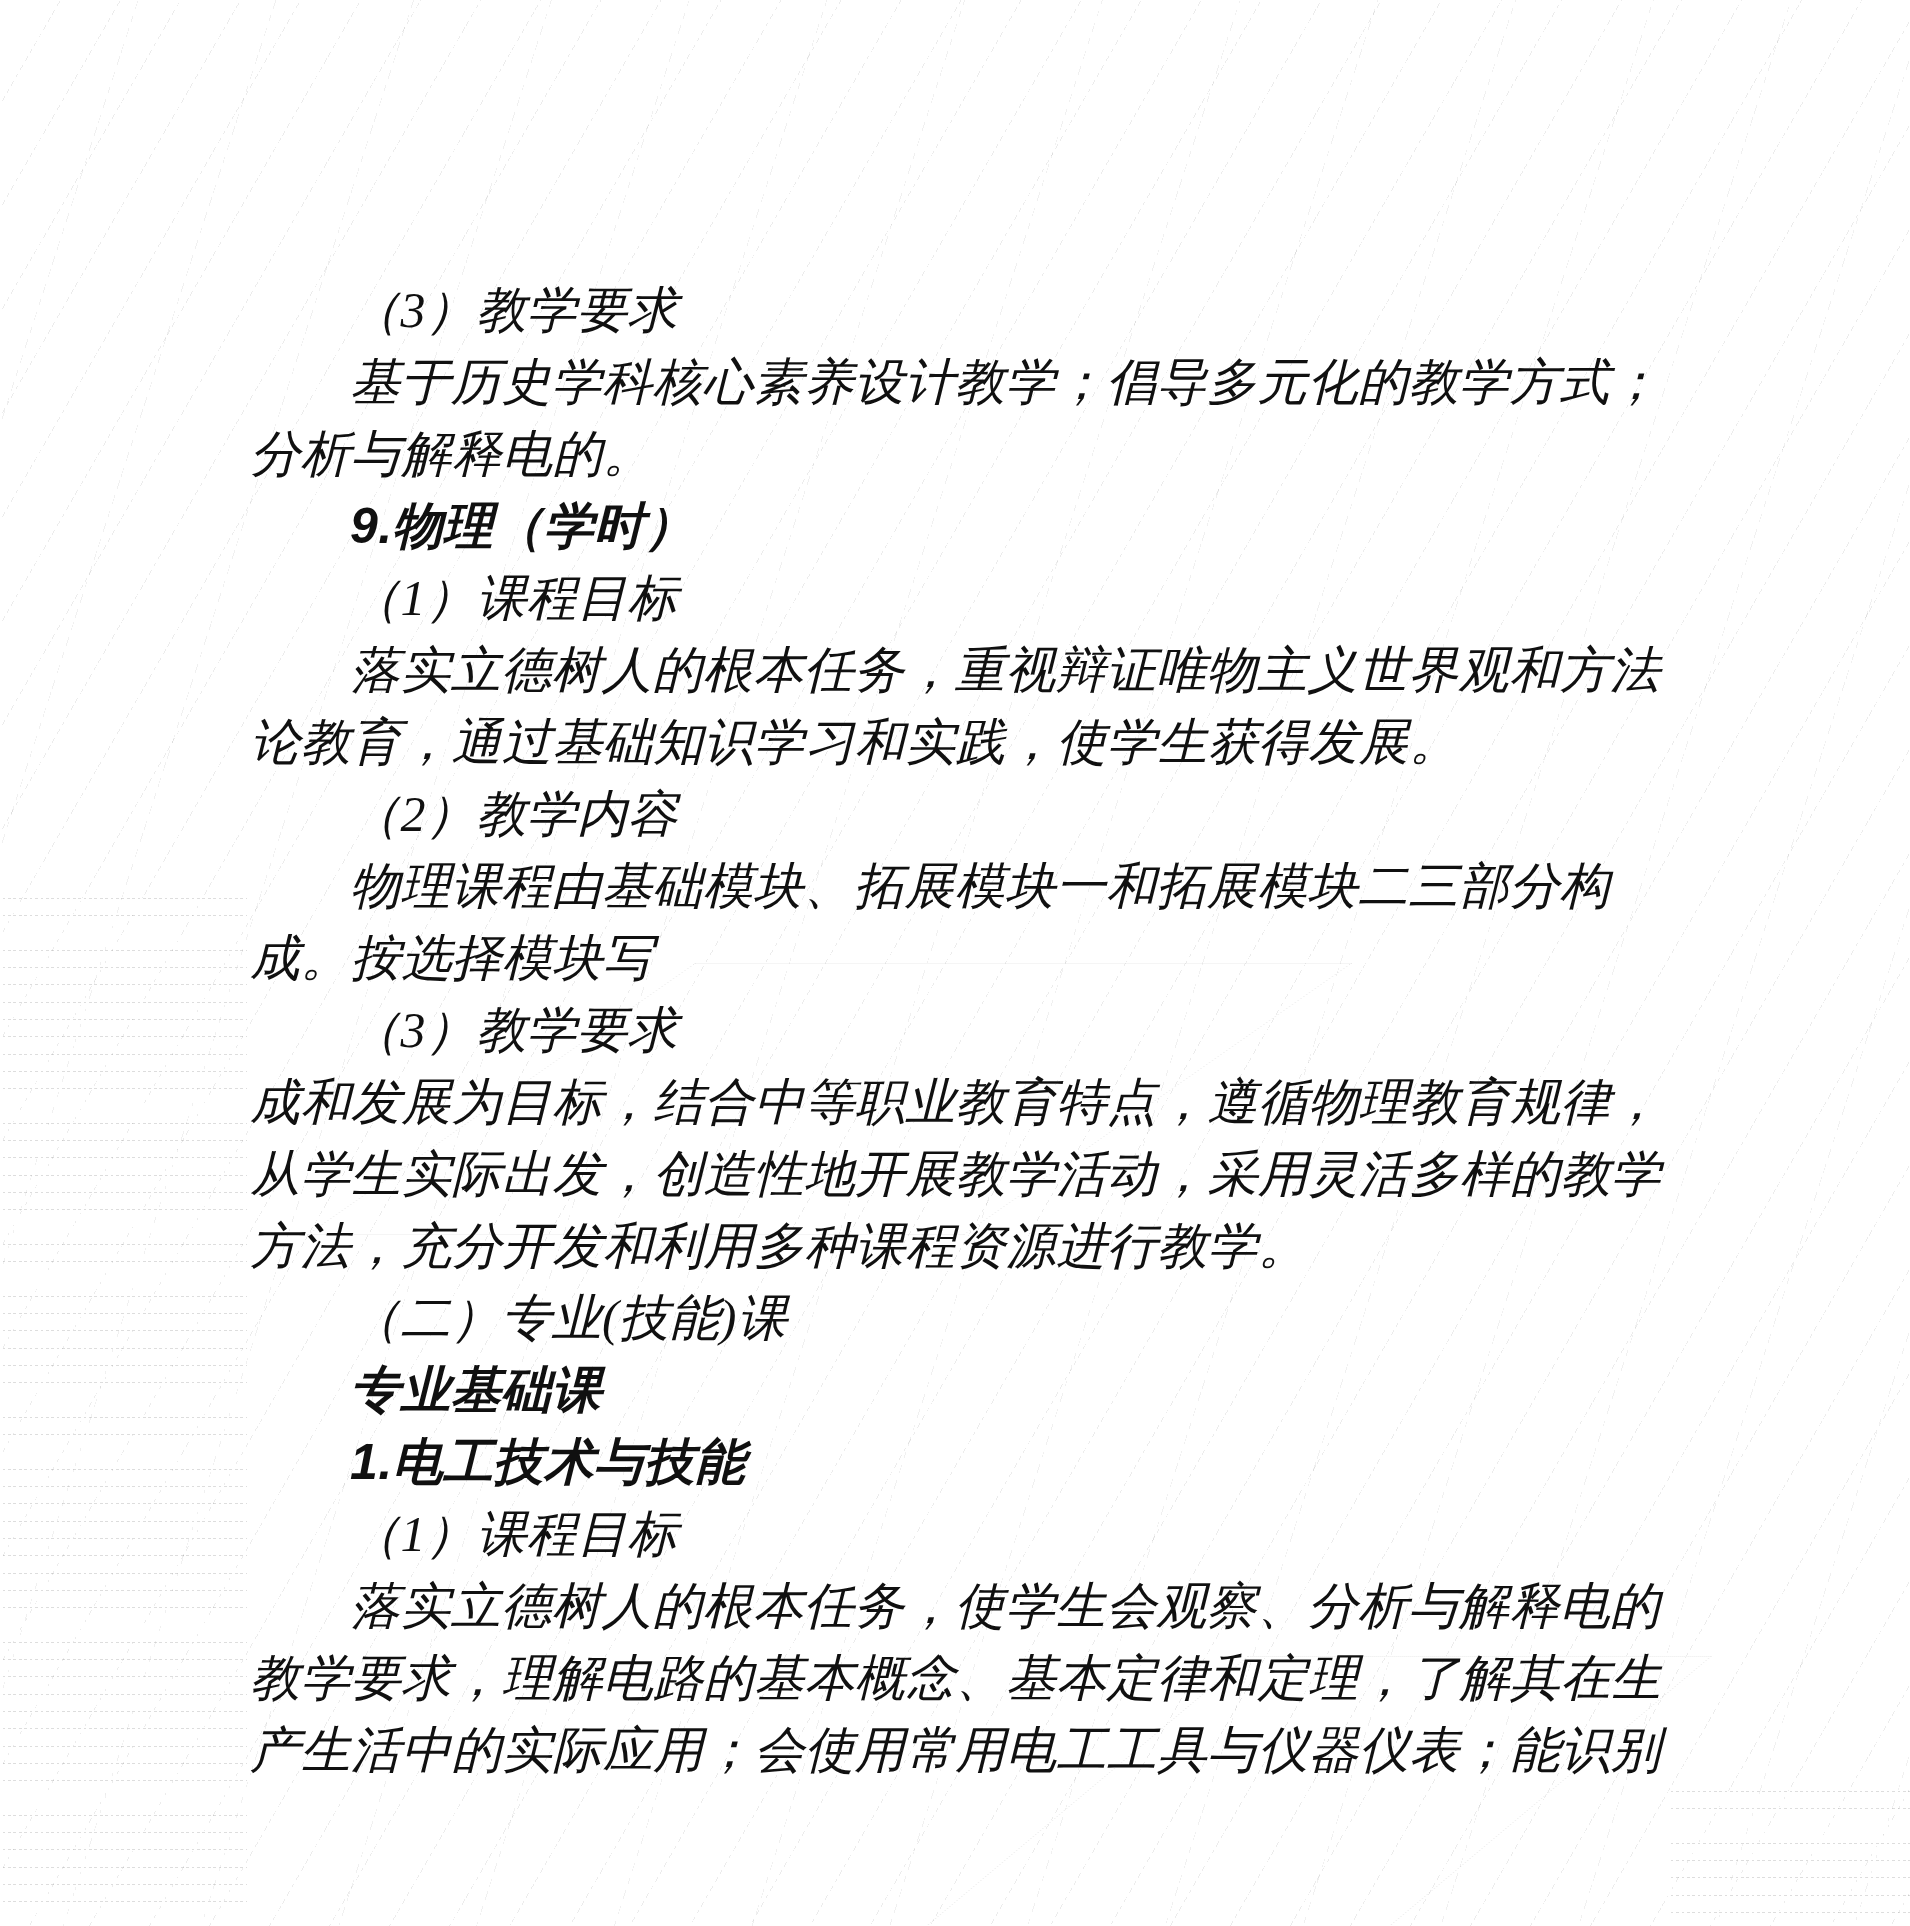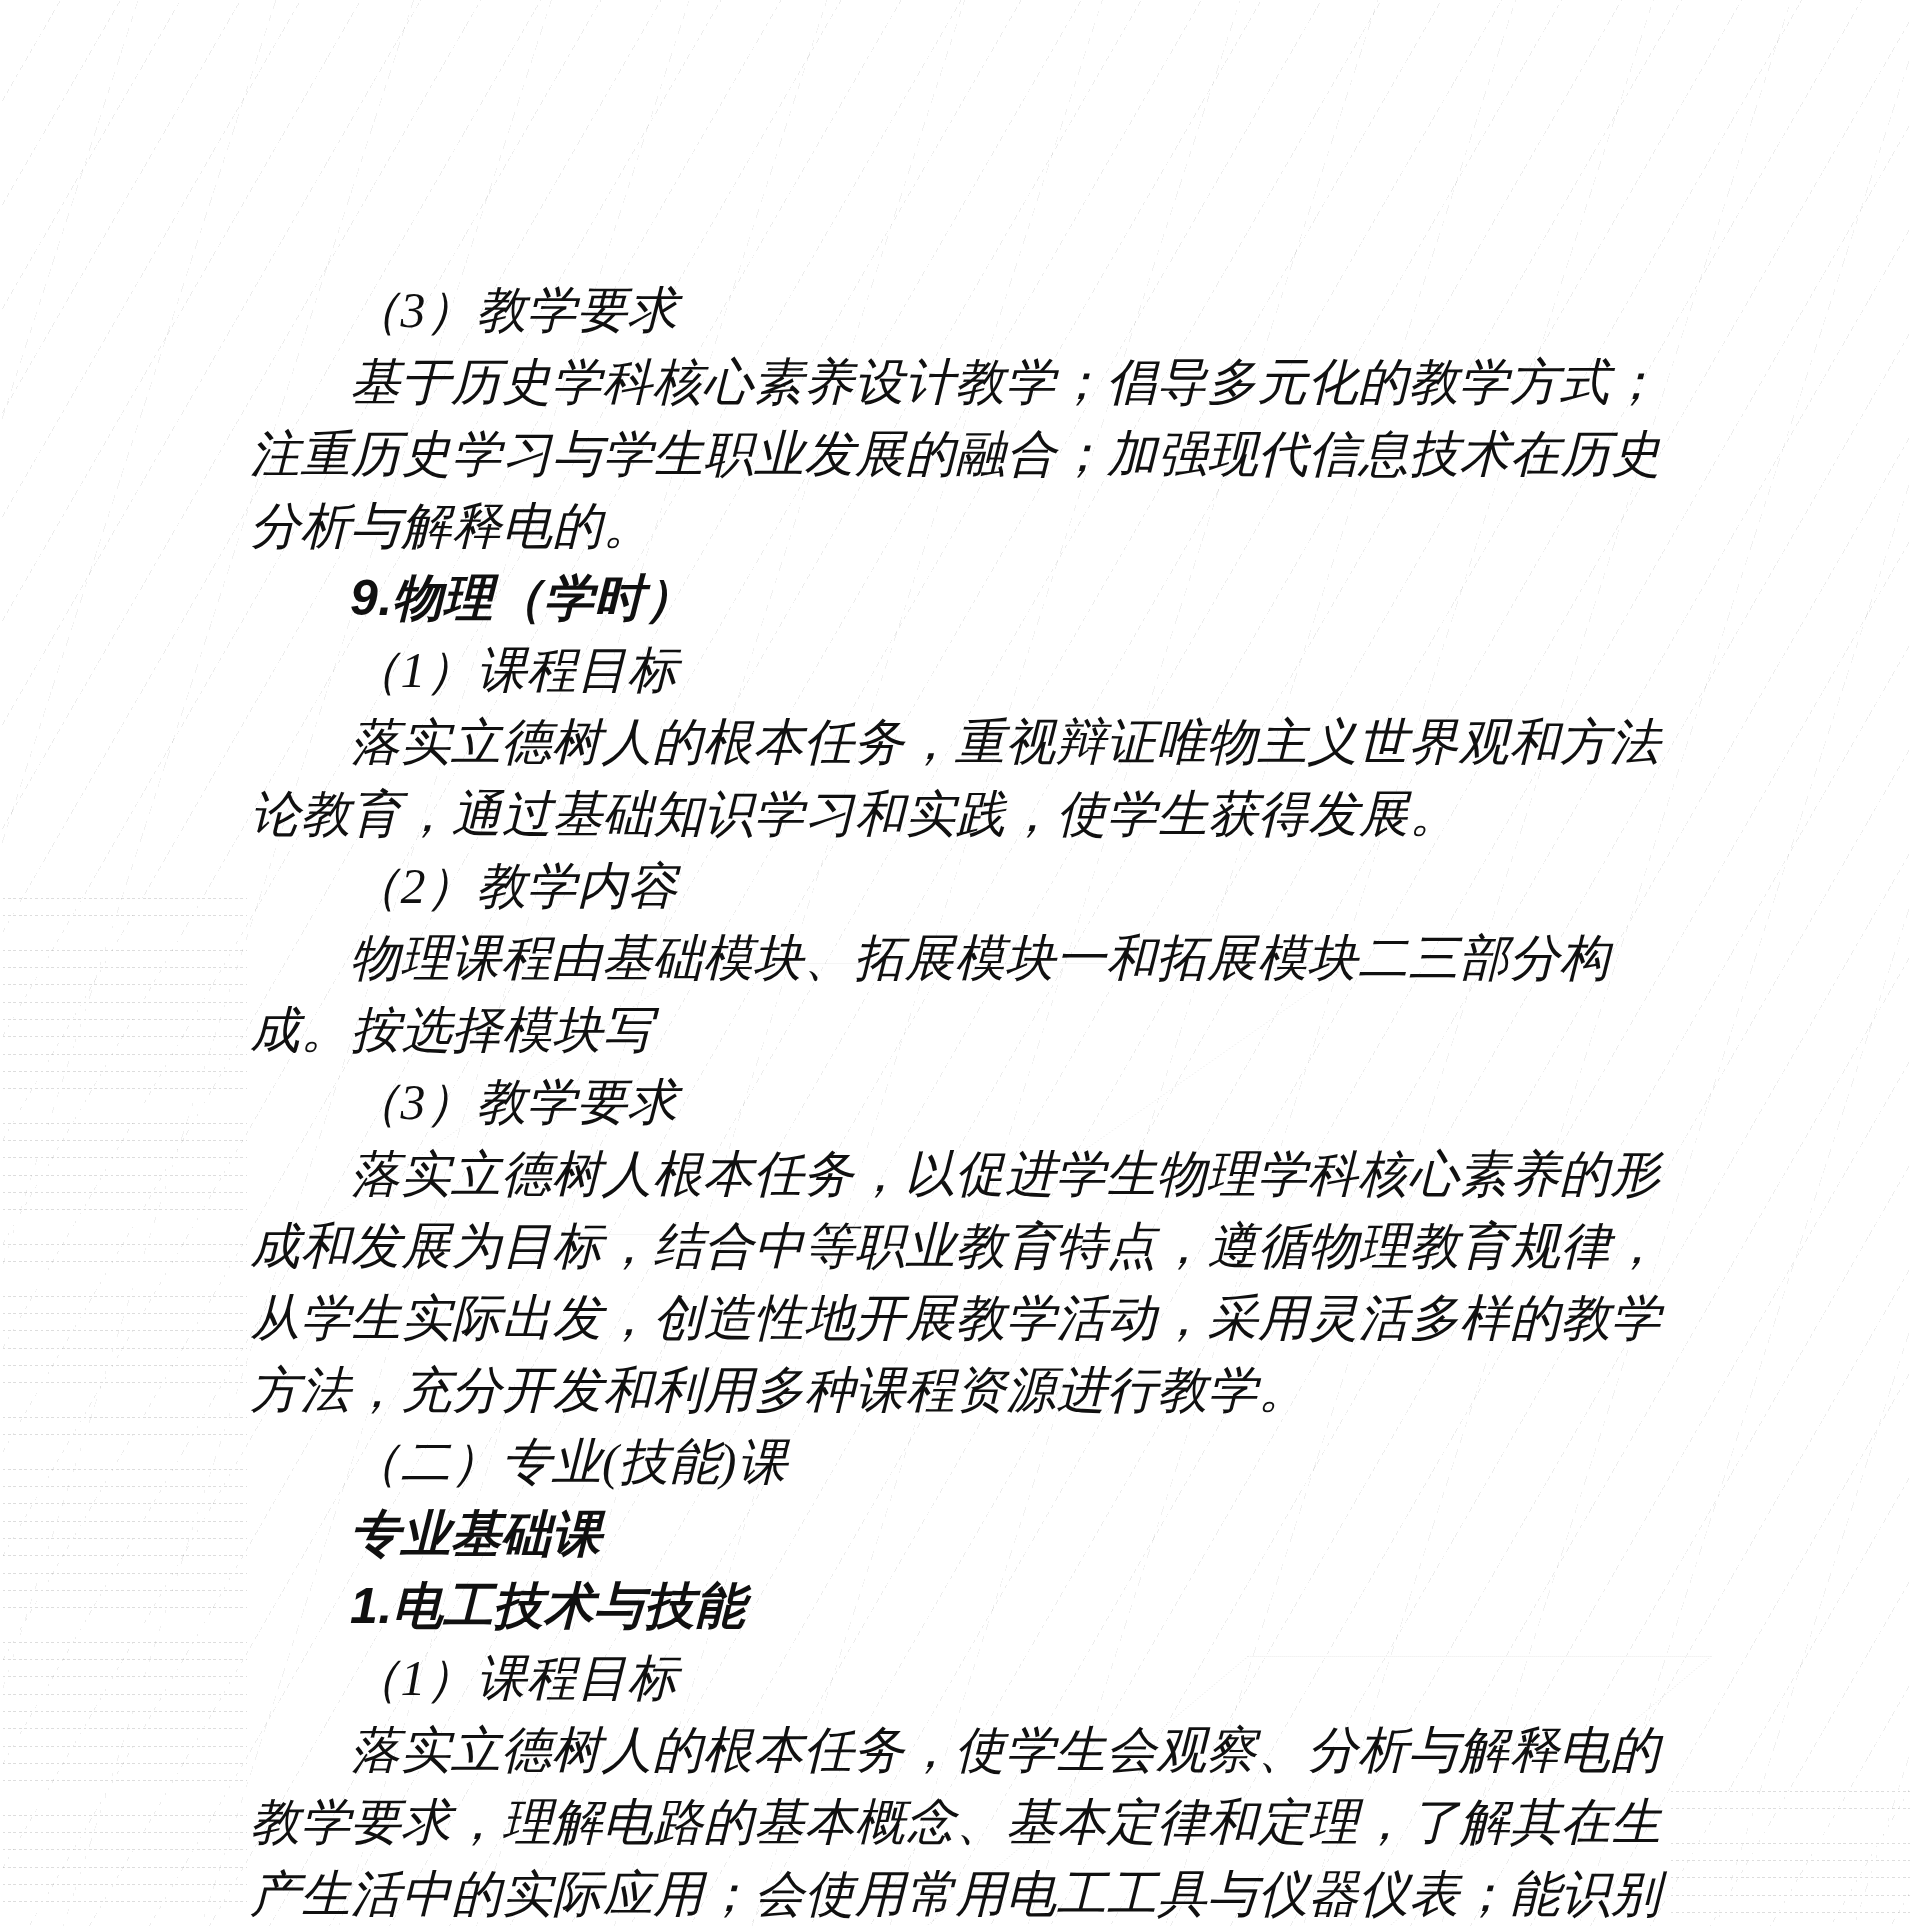--- a/index.html
+++ b/index.html
@@ -75,31 +75,29 @@
   <div class="wm-layer" id="wm-diag"></div>
   <div class="wm-layer wm-hlines" id="wm-left"></div>
   <div class="wm-layer wm-hlines" id="wm-right"></div>
 
   <div class="wm-shape" id="wm-shape-2"></div>
   <div class="wm-shape" id="wm-shape-3"></div>
 
   <div class="content" id="doc-body">
       <div class="line indent">（3）教学要求</div>
       <div class="line indent">基于历史学科核心素养设计教学；倡导多元化的教学方式；</div>
-      <div class="line">注重历史学习与学生职业发展的融合；加强现代信息技术在历史</div>
       <div class="line">分析与解释电的。</div>
       <div class="line indent bold">9.物理（学时）</div>
       <div class="line indent">（1）课程目标</div>
       <div class="line indent">落实立德树人的根本任务，重视辩证唯物主义世界观和方法</div>
       <div class="line">论教育，通过基础知识学习和实践，使学生获得发展。</div>
       <div class="line indent">（2）教学内容</div>
       <div class="line indent">物理课程由基础模块、拓展模块一和拓展模块二三部分构</div>
       <div class="line">成。按选择模块写</div>
       <div class="line indent">（3）教学要求</div>
-      <div class="line indent">落实立德树人根本任务，以促进学生物理学科核心素养的形</div>
       <div class="line">成和发展为目标，结合中等职业教育特点，遵循物理教育规律，</div>
       <div class="line">从学生实际出发，创造性地开展教学活动，采用灵活多样的教学</div>
       <div class="line">方法，充分开发和利用多种课程资源进行教学。</div>
       <div class="line indent">（二）专业(技能)课</div>
       <div class="line indent bold">专业基础课</div>
       <div class="line indent bold">1.电工技术与技能</div>
       <div class="line indent">（1）课程目标</div>
       <div class="line indent">落实立德树人的根本任务，使学生会观察、分析与解释电的</div>
       <div class="line">教学要求，理解电路的基本概念、基本定律和定理，了解其在生</div>
       <div class="line">产生活中的实际应用；会使用常用电工工具与仪器仪表；能识别</div>

